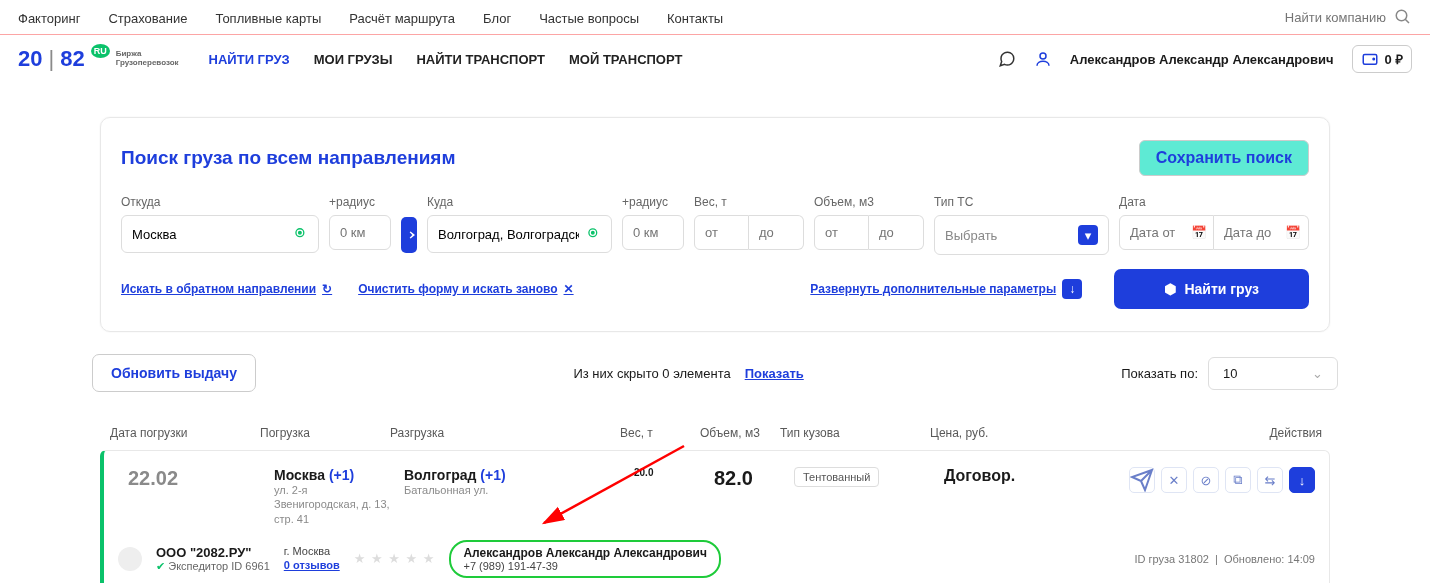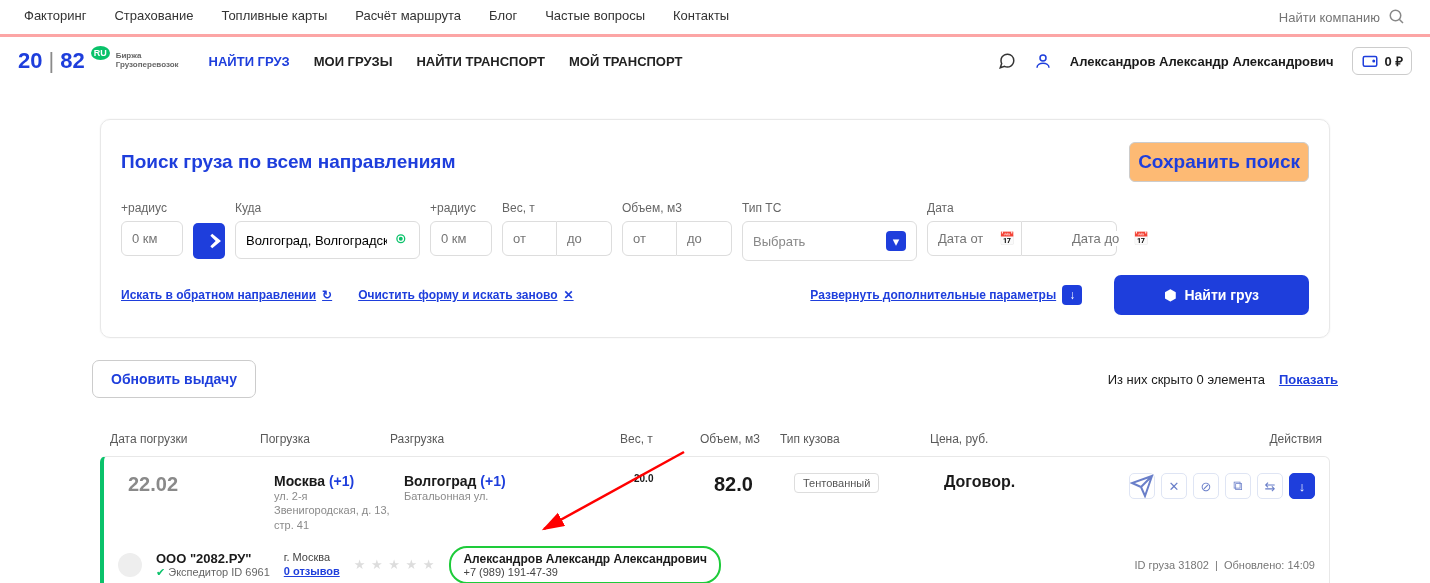--- a/index.html
+++ b/index.html
@@ -1,17 +1,17 @@
 <!DOCTYPE html>
 <html><head>
 <meta charset="utf-8">
 <style>
 *{box-sizing:border-box;margin:0;padding:0}
 body{font-family:Arial,Helvetica,sans-serif;background:#fff;color:#1a1a1a;font-size:13px}
-.topbar{display:flex;justify-content:space-between;align-items:flex-start;padding:8px 24px;border-bottom:3px solid #fca5a5}
+.topbar{display:flex;justify-content:space-between;align-items:flex-end;padding:8px 18px;border-bottom:1px solid #fca5a5}
 .topnav{display:flex;gap:28px}
 .topnav span{color:#333;cursor:pointer}
 .search-comp{display:flex;align-items:center;gap:8px;color:#aaa}
 .search-comp input{border:none;outline:none;text-align:right;font-size:13px;color:#aaa;width:120px}
 .row2{display:flex;justify-content:space-between;align-items:center;padding:10px 18px}
 .left2{display:flex;align-items:center;gap:30px}
 .logo{display:flex;align-items:center;gap:6px;font-weight:900;font-size:22px}
 .logo .l1{color:#1e3edc}
 .logo .l2{color:#8a8a8a;font-weight:400}
 .logo .l3{color:#1e3edc}
@@ -20,21 +20,21 @@
 .mainnav{display:flex;gap:24px;font-weight:700;font-size:13px}
 .mainnav span{color:#222}
 .mainnav span.active{color:#1e3edc}
 .right2{display:flex;align-items:center;gap:18px}
 .wallet{border:1px solid #ccc;border-radius:6px;padding:4px 8px;display:flex;align-items:center;gap:6px;font-weight:700}
 .icon{display:inline-flex;width:18px;height:18px}
 svg{width:100%;height:100%}
 .panel{margin:34px 100px 22px;border:1px solid #e8e8e8;border-radius:10px;padding:22px 20px;box-shadow:0 0 2px #eee;position:relative}
 .panel-head{display:flex;justify-content:space-between;align-items:center;margin-bottom:19px}
 .panel-head h2{color:#1e3edc;font-size:19px;font-weight:700}
-.save-btn{border:1px solid #ccc;border-radius:6px;padding:8px 8px;color:#1e3edc;font-weight:700;background:#fdba74;cursor:pointer;font-size:19px}
+.save-btn{border:1px solid #ccc;border-radius:6px;padding:8px 16px;color:#1e3edc;font-weight:700;background:#5eead4;cursor:pointer;font-size:16px}
 .filters{display:flex;gap:10px;align-items:flex-start;margin-bottom:14px}
 .fgrp{display:flex;flex-direction:column;gap:6px}
 .fgrp label{font-size:12px;color:#666}
 .finput{border:1px solid #ddd;border-radius:6px;padding:9px 10px;font-size:13px;background:#fff;display:flex;align-items:center;gap:6px}
 .finput input{border:none;outline:none;font-size:13px;width:100%}
 .w-from{width:198px}
 .w-rad{width:62px}
 .w-to{width:185px}
 .w-wt{width:55px}
 .w-type{width:175px;justify-content:space-between}
@@ -162,20 +162,32 @@
   </div>
 </div>
 
 <div class="panel">
   <div class="panel-head">
     <h2>Поиск груза по всем направлениям</h2>
     <button class="save-btn">Сохранить поиск</button>
   </div>
   <div class="filters">
     <div class="fgrp">
+      <label>Откуда</label>
+      <div class="finput w-from">
+          <input value="Москва" style="">
+          <span class="pin icon">
+            <svg viewBox="0 0 24 24" fill="none" stroke="currentColor" stroke-width="2">
+              <circle cx="12" cy="10" r="6"></circle>
+              <circle cx="12" cy="10" r="2" fill="currentColor"></circle>
+            </svg>
+          </span>
+        </div>
+    </div>
+    <div class="fgrp">
       <label>+радиус</label>
       <div class="finput w-rad">
           <input placeholder="0 км" style="">
         </div>
     </div>
     <div class="arrow-btn">
         <svg viewBox="0 0 24 24" width="16" fill="#fff">
           <path d="M5 12h12l-4-4 1.4-1.4L21 12l-6.6 5.4L13 16l4-4H5z"></path>
         </svg>
       </div>
@@ -227,21 +239,21 @@
         </div>
     </div>
     <div class="fgrp">
       <label>Дата</label>
       <div style="display:flex;gap:0">
         <div class="finput w-date" style="border-radius:6px 0 0 6px">
             <input style="width: 55px;" placeholder="Дата от">
             <span style="color:#0ac26a">📅</span>
           </div>
         <div class="finput w-date" style="border-radius:0 6px 6px 0;border-left:none">
-            <input style="width: 55px; margin-left: 40px;" placeholder="Дата до">
+            <input style="width: 55px;" placeholder="Дата до">
             <span style="color:#0ac26a">📅</span>
           </div>
       </div>
     </div>
   </div>
   <div class="panel-foot">
     <div class="links">
       <span class="link">
           <span>Искать в обратном направлении</span> 
           <span>↻</span>
@@ -262,20 +274,27 @@
         </button>
     </div>
   </div>
 </div>
 
 <div class="ctrls">
   <button class="refresh">Обновить выдачу</button>
   <div class="midtxt">
     <span>Из них скрыто 0 элемента</span>
     <span class="show">Показать</span>
+  </div>
+  <div class="pager">
+    <span>Показать по:</span>
+    <div class="sel">
+        <span>10</span>
+        <span style="color:#aaa">⌄</span>
+      </div>
   </div>
 </div>
 
 <div class="thead">
   <div class="th th1">Дата погрузки</div>
   <div class="th th2">Погрузка</div>
   <div class="th th3">Разгрузка</div>
   <div class="th th4">Вес, т</div>
   <div class="th th5">Объем, м3</div>
   <div class="th th6">Тип кузова</div>

